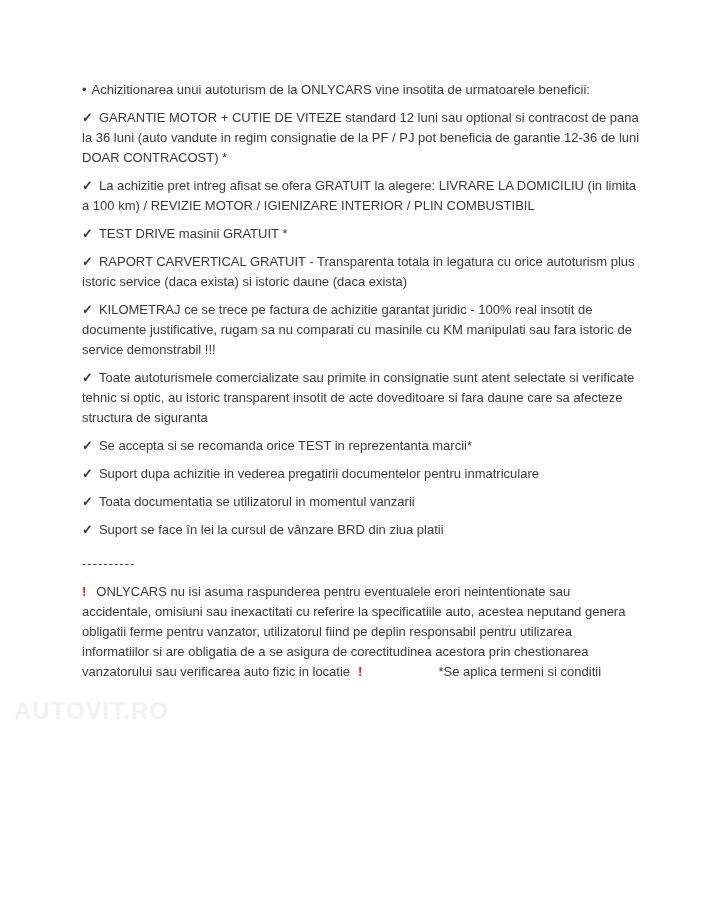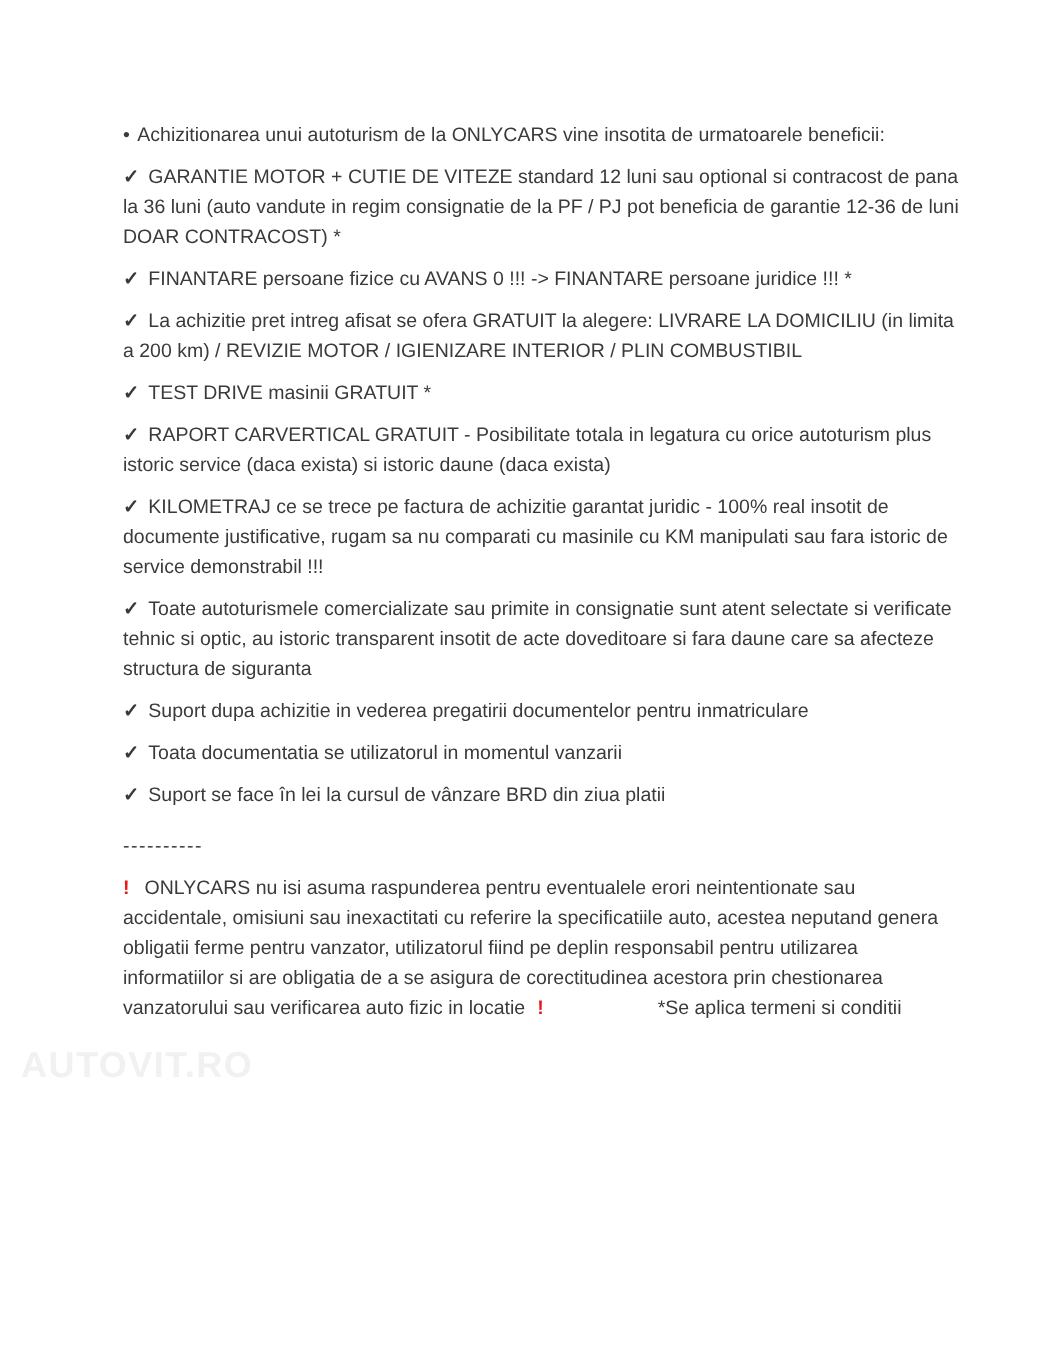--- a/index.html
+++ b/index.html
@@ -47,33 +47,33 @@
 <body>
 
 <div class="page">
   <div class="content">
 
     <p><span class="bullet">•</span><span>Achizitionarea unui autoturism de la ONLYCARS vine insotita de urmatoarele beneficii:</span></p>
 
     <div>
       <p><span class="check">✓</span><span class="btext">GARANTIE MOTOR + CUTIE DE VITEZE standard 12 luni sau optional si contracost de pana la 36 luni (auto vandute in regim consignatie de la PF / PJ pot beneficia de garantie 12-36 de luni DOAR CONTRACOST) *</span></p>
 
-      <p><span class="check">✓</span><span class="btext">FINANTARE persoane fizice cu AVANS 0 !!! -&gt; FINANTARE persoane juridice !!! *</span></p>
 
 
-      <p><span class="check">✓</span><span class="btext">La achizitie pret intreg afisat se ofera GRATUIT la alegere: LIVRARE LA DOMICILIU (in limita a 200 km) / REVIZIE MOTOR / IGIENIZARE INTERIOR / PLIN COMBUSTIBIL</span></p>
+      <p><span class="check">✓</span><span class="btext">La achizitie pret intreg afisat se ofera GRATUIT la alegere: LIVRARE LA DOMICILIU (in limita a 100 km) / REVIZIE MOTOR / IGIENIZARE INTERIOR / PLIN COMBUSTIBIL</span></p>
 
       <p><span class="check">✓</span><span class="btext">TEST DRIVE masinii GRATUIT *</span></p>
 
-      <p><span class="check">✓</span><span class="btext">RAPORT CARVERTICAL GRATUIT - Posibilitate totala in legatura cu orice autoturism plus istoric service (daca exista) si istoric daune (daca exista)</span></p>
+      <p><span class="check">✓</span><span class="btext">RAPORT CARVERTICAL GRATUIT - Transparenta totala in legatura cu orice autoturism plus istoric service (daca exista) si istoric daune (daca exista)</span></p>
 
       <p><span class="check">✓</span><span class="btext">KILOMETRAJ ce se trece pe factura de achizitie garantat juridic - 100% real insotit de documente justificative, rugam sa nu comparati cu masinile cu KM manipulati sau fara istoric de service demonstrabil !!!</span></p>
 
       <p><span class="check">✓</span><span class="btext">Toate autoturismele comercializate sau primite in consignatie sunt atent selectate si verificate tehnic si optic, au istoric transparent insotit de acte doveditoare si fara daune care sa afecteze structura de siguranta</span></p>
 
+      <p><span class="check">✓</span><span class="btext">Se accepta si se recomanda orice TEST in reprezentanta marcii*</span></p>
 
       <p><span class="check">✓</span><span class="btext">Suport dupa achizitie in vederea pregatirii documentelor pentru inmatriculare</span></p>
 
 
       <p><span class="check">✓</span><span class="btext">Toata documentatia se utilizatorul in momentul vanzarii</span></p>
 
       <p><span class="check">✓</span><span class="btext">Suport se face în lei la cursul de vânzare BRD din ziua platii</span></p>
 
     </div>
 

